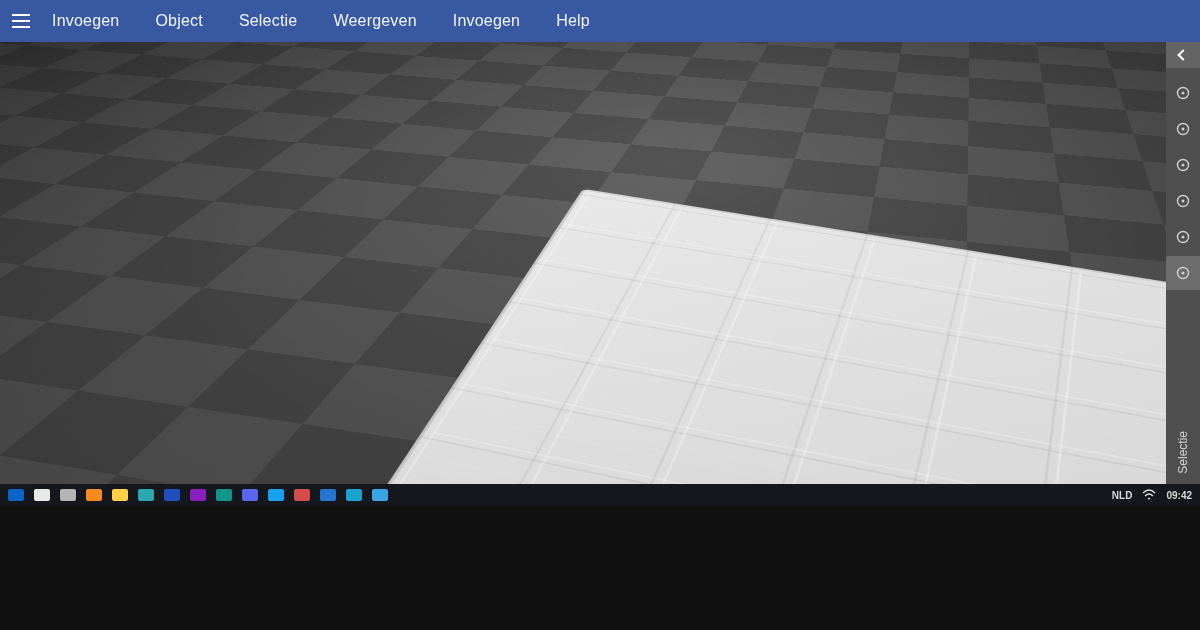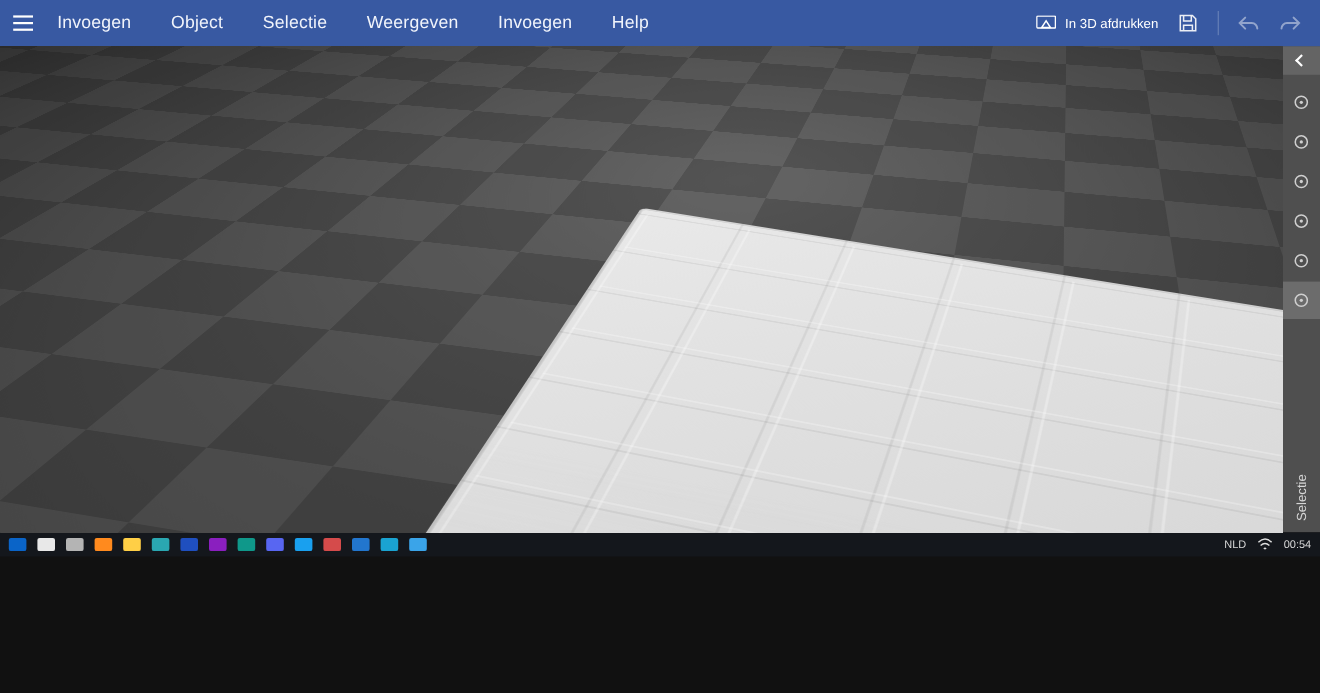--- a/index.html
+++ b/index.html
@@ -107,66 +107,41 @@
 
   
   .taskbar {
     position:absolute; left:0; right:0; bottom:0; height:22px;
     background: #14171c;
     display:flex; align-items:center; gap:10px; padding:0 8px;
     z-index:11;
   }
   .tb-icon { width:16px; height:12px; border-radius:2px; }
   .tb-spacer { flex:1; }
-  .tb-text { color:#d9d9d9; font-size:10px; }
+  .tb-text { color:#d9d9d9; font-size:10px;font-weight:bold; }
   .chev{ width:8px; height:8px; border-right:2px solid #fff; border-bottom:2px solid #fff; transform:rotate(-45deg);}
   .chev.left{ transform:rotate(135deg);}
   svg { display:block; }
 </style>
 </head>
 <body>
 
 <div class="app">
 
   <div class="menubar">
     <div class="hamburger">
       <div class="hamline"></div>
     </div>
     <div class="menu-items">
       <div class="menu-item">Invoegen</div>
       <div class="menu-item">Object</div>
       <div class="menu-item">Selectie</div>
       <div class="menu-item">Weergeven</div>
       <div class="menu-item">Invoegen</div>
       <div class="menu-item">Help</div>
-    </div>
-    <div class="menu-right">
-      <div class="print3d">
-        <svg width="18" height="14" viewBox="0 0 18 14">
-            <rect x="0.5" y="0.5" width="17" height="11" rx="1" fill="none" stroke="#fff" stroke-width="1.3"></rect>
-            <path d="M5 11 L9 5 L13 11 Z" fill="none" stroke="#fff" stroke-width="1.3"></path>
-          </svg>
-        <span>In 3D afdrukken</span>
-      </div>
-      <div class="icon-btn">
-        <svg width="18" height="18" viewBox="0 0 18 18">
-            <path d="M2 2h11l3 3v11H2z M5 2v5h7V2 M5 16v-5h8v5" fill="none" stroke="#fff" stroke-width="1.4"></path>
-          </svg>
-      </div>
-      <div class="sep"></div>
-      <div class="icon-btn dim">
-        <svg width="20" height="16" viewBox="0 0 20 16">
-            <path d="M7 3 L2 8 L7 13 M2 8 H13 a5 5 0 0 1 5 5" fill="none" stroke="#fff" stroke-width="1.8" stroke-linecap="round"></path>
-          </svg>
-      </div>
-      <div class="icon-btn dim">
-        <svg width="20" height="16" viewBox="0 0 20 16">
-            <path d="M13 3 L18 8 L13 13 M18 8 H7 a5 5 0 0 0 -5 5" fill="none" stroke="#fff" stroke-width="1.8" stroke-linecap="round"></path>
-          </svg>
-      </div>
     </div>
   </div>
 
   <div class="sidebar">
     <div class="side-top">
       <div class="chev left"></div>
     </div>
     <div id="side-tools" style="display:flex;flex-direction:column;margin-top:8px;gap:2px;">
         <div class="side-tool">
           <svg width="16" height="16" viewBox="0 0 16 16">
@@ -237,16 +212,16 @@
         <div class="tb-icon" style="background: rgb(213, 75, 75);"></div>
         <div class="tb-icon" style="background: rgb(34, 118, 206);"></div>
         <div class="tb-icon" style="background: rgb(26, 163, 209);"></div>
         <div class="tb-icon" style="background: rgb(58, 164, 233);"></div>
       </div>
     <div class="tb-spacer"></div>
     <div class="tb-text">NLD</div>
     <svg width="14" height="12" viewBox="0 0 14 12">
         <path d="M1 4 Q7 -2 13 4 M3 7 Q7 3 11 7 M6 10 Q7 9 8 10" fill="none" stroke="#ddd" stroke-width="1.3"></path>
       </svg>
-    <div class="tb-text">00:54</div>
+    <div class="tb-text">09:42</div>
   </div>
 
 </div>
 
 </body></html>

